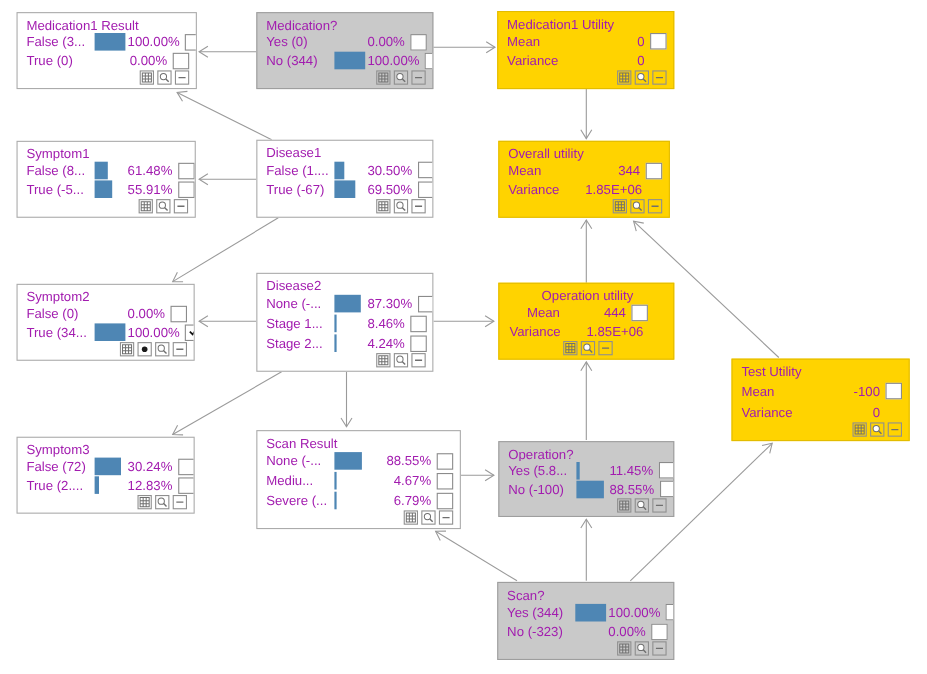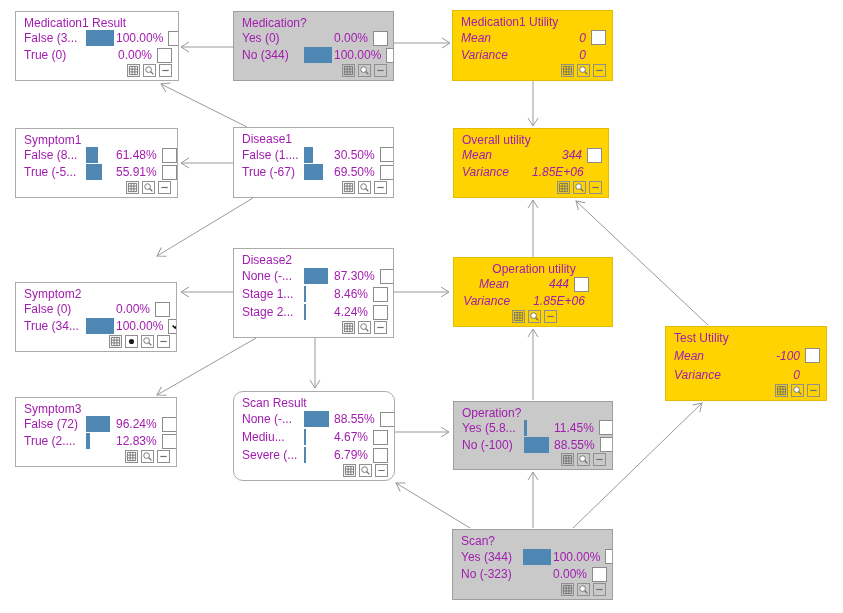--- a/index.html
+++ b/index.html
@@ -23,21 +23,21 @@
   .prow{display:flex;align-items:center;height:20px;}
   .plabel{flex:0 0 62px;white-space:nowrap;overflow:hidden;}
   .pbar{flex:0 0 30px;height:16px;display:flex;align-items:center;}
   .pbar-fill{height:16px;background:#4e86b4;}
   .ppct{flex:1;text-align:right;padding-right:5px;white-space:nowrap;}
   .pcheck{
     flex:0 0 15px;height:15px;box-sizing:border-box;
     background:#ffffff;border:1px solid #8b8b8b;
     display:flex;align-items:center;justify-content:center;
   }
-  .urow{display:flex;align-items:center;height:20px;font-style:italic;}
+  .urow{display:flex;align-items:center;height:20px;}
   .ulabel{flex:0 0 70px;white-space:nowrap;overflow:hidden;}
   .uval{flex:1;text-align:right;padding-right:5px;white-space:nowrap;}
   .uspacer{flex:0 0 15px;height:15px;}
   .footer{margin-top:auto;display:flex;justify-content:flex-end;gap:3px;padding-bottom:1px;}
   .ficon{
     width:13px;height:13px;box-sizing:border-box;border:1px solid #8f8f8f;
     display:flex;align-items:center;justify-content:center;background:transparent;
   }
   .ficon svg{display:block;}
 </style>
@@ -269,21 +269,21 @@
             <line x1="7.4" y1="7.4" x2="10.2" y2="10.2" stroke="#6f6f6f" stroke-width="1.4"></line>
           </svg>
         </span>
         <span class="ficon">
           <svg width="11" height="11" viewBox="0 0 12 12">
             <line x1="2.5" y1="6" x2="9.5" y2="6" stroke="#6f6f6f" stroke-width="1.3"></line>
           </svg>
         </span>
       </div>
     </div>
-    <div class="node chance" style="left: 15px; top: 258px; width: 162px; height: 70px; margin-top: 24px;">
+    <div class="node chance" style="left: 15px; top: 258px; width: 162px; height: 70px;">
       <div class="node-title">Symptom2</div>
       <div class="prow">
         <span class="plabel">False (0)</span>
         <span class="pbar"></span>
         <span class="ppct">0.00%</span>
         <span class="pcheck"></span>
       </div>
       <div class="prow">
         <span class="plabel">True (34...</span>
         <span class="pbar">
@@ -427,21 +427,21 @@
         </span>
       </div>
     </div>
     <div class="node chance" style="left: 15px; top: 397px; width: 162px; height: 70px;">
       <div class="node-title">Symptom3</div>
       <div class="prow">
         <span class="plabel">False (72)</span>
         <span class="pbar">
           <span class="pbar-fill" style="width: 24px; background: rgb(78, 134, 180);"></span>
         </span>
-        <span class="ppct">96.24%</span>
+        <span class="ppct">30.24%</span>
         <span class="pcheck"></span>
       </div>
       <div class="prow">
         <span class="plabel">True (2....</span>
         <span class="pbar">
           <span class="pbar-fill" style="width: 4px; background: rgb(78, 134, 180);"></span>
         </span>
         <span class="ppct">12.83%</span>
         <span class="pcheck"></span>
       </div>
@@ -457,21 +457,21 @@
             <line x1="7.4" y1="7.4" x2="10.2" y2="10.2" stroke="#6f6f6f" stroke-width="1.4"></line>
           </svg>
         </span>
         <span class="ficon">
           <svg width="11" height="11" viewBox="0 0 12 12">
             <line x1="2.5" y1="6" x2="9.5" y2="6" stroke="#6f6f6f" stroke-width="1.3"></line>
           </svg>
         </span>
       </div>
     </div>
-    <div class="node chance" style="left: 233px; top: 391px; width: 162px; height: 90px; border-radius: 10px;">
+    <div class="node chance" style="left: 233px; top: 391px; width: 186px; height: 90px;">
       <div class="node-title">Scan Result</div>
       <div class="prow">
         <span class="plabel">None (-...</span>
         <span class="pbar">
           <span class="pbar-fill" style="width: 25px; background: rgb(78, 134, 180);"></span>
         </span>
         <span class="ppct">88.55%</span>
         <span class="pcheck"></span>
       </div>
       <div class="prow">

